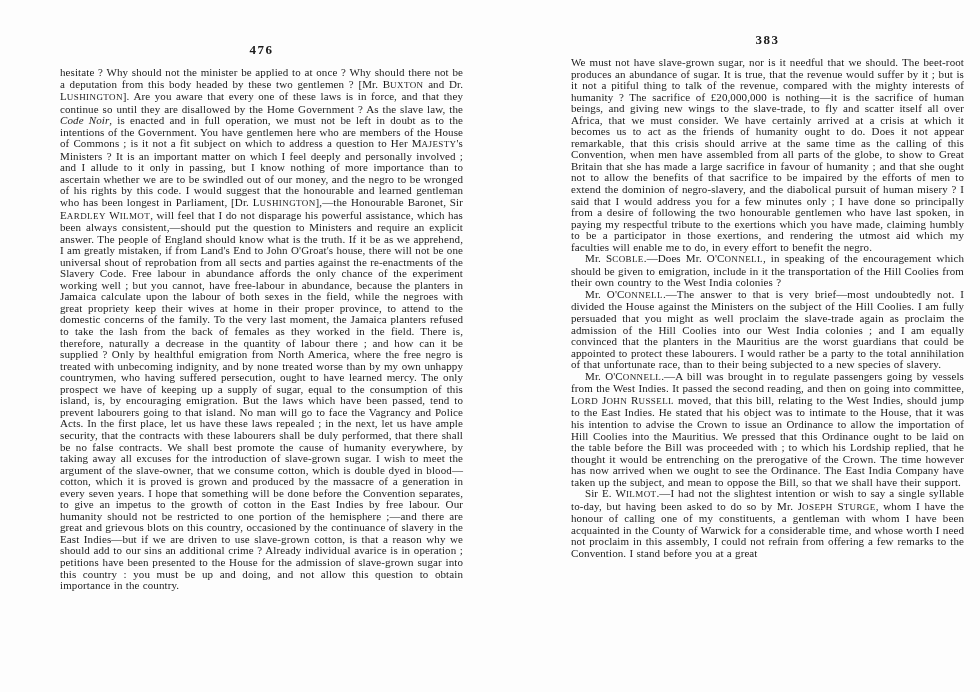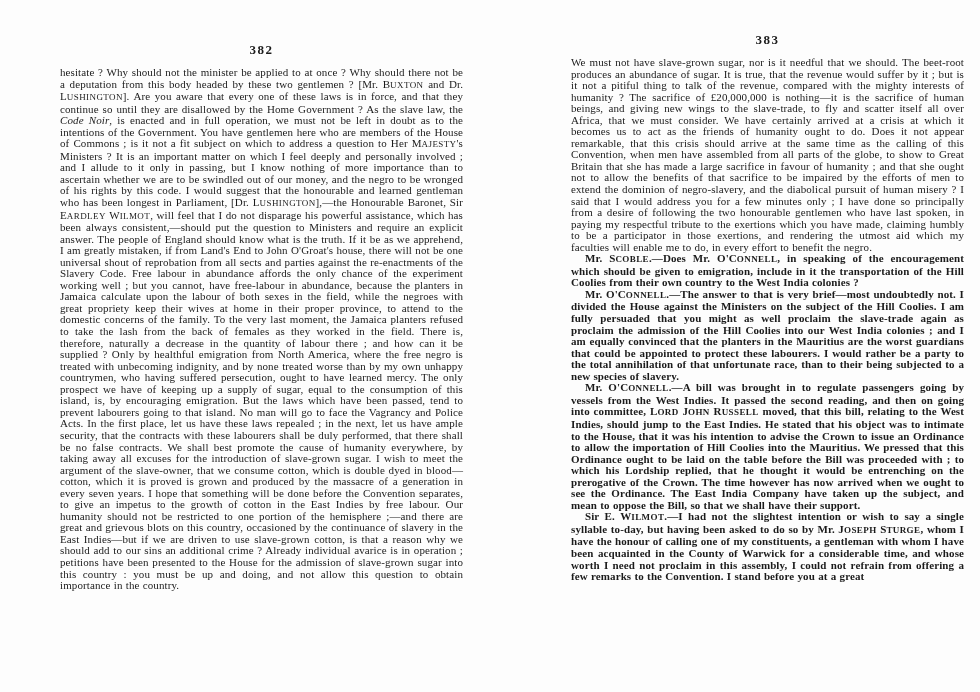--- a/index.html
+++ b/index.html
@@ -43,34 +43,33 @@
   .para {
     margin: 0;
     text-align: justify;
     font-size: 11px;
     line-height: 11.55px;
     letter-spacing: 0.1px;
     word-spacing: 0.4px;
   }
   .para.indent {
     text-indent: 14px;
-    font-weight: bold;
   }
   .sc {
     font-size: 0.82em;
     letter-spacing: 0.4px;
   }
 </style>
 </head>
 <body>
 
 <div class="book-spread">
 
   <div class="page page-left">
-    <p class="page-number">382</p>
+    <p class="page-number">476</p>
     <div class="page-text">
         <p class="para">hesitate ?  Why should not the minister be applied to at once ?  Why should there not be a deputation from this body headed by these two gentlemen ? [Mr. B<span class="sc">UXTON</span> and Dr. L<span class="sc">USHINGTON</span>].  Are you aware that every one of these laws is in force, and that they continue so until they are disallowed by the Home Government ?  As the slave law, the <i>Code Noir</i>, is enacted and in full operation, we must not be left in doubt as to the intentions of the Government.  You have gentlemen here who are members of the House of Commons ; is it not a fit subject on which to address a question to Her M<span class="sc">AJESTY</span>'s Ministers ?  It is an important matter on which I feel deeply and personally involved ; and I allude to it only in passing, but I know nothing of more importance than to ascertain whether we are to be swindled out of our money, and the negro to be wronged of his rights by this code.  I would suggest that the honourable and learned gentleman who has been longest in Parliament, [Dr. L<span class="sc">USHINGTON</span>],—the Honourable Baronet, Sir E<span class="sc">ARDLEY</span> W<span class="sc">ILMOT</span>, will feel that I do not disparage his powerful assistance, which has been always consistent,—should put the question to Ministers and require an explicit answer.  The people of England should know what is the truth. If it be as we apprehend, I am greatly mistaken, if from Land's End to John O'Groat's house, there will not be one universal shout of reprobation from all sects and parties against the re-enactments of the Slavery Code.  Free labour in abundance affords the only chance of the experiment working well ; but you cannot, have free-labour in abundance, because the planters in Jamaica calculate upon the labour of both sexes in the field, while the negroes with great propriety keep their wives at home in their proper province, to attend to the domestic concerns of the family.  To the very last moment, the Jamaica planters refused to take the lash from the back of females as they worked in the field.  There is, therefore, naturally a decrease in the quantity of labour there ; and how can it be supplied ?  Only by healthful emigration from North America, where the free negro is treated with unbecoming indignity, and by none treated worse than by my own unhappy countrymen, who having suffered persecution, ought to have learned mercy.  The only prospect we have of keeping up a supply of sugar, equal to the consumption of this island, is, by encouraging emigration.  But the laws which have been passed, tend to prevent labourers going to that island.  No man will go to face the Vagrancy and Police Acts.  In the first place, let us have these laws repealed ; in the next, let us have ample security, that the contracts with these labourers shall be duly performed, that there shall be no false contracts.  We shall best promote the cause of humanity everywhere, by taking away all excuses for the introduction of slave-grown sugar.  I wish to meet the argument of the slave-owner, that we consume cotton, which is double dyed in blood—cotton, which it is proved is grown and produced by the massacre of a generation in every seven years.  I hope that something will be done before the Convention separates, to give an impetus to the growth of cotton in the East Indies by free labour.  Our humanity should not be restricted to one portion of the hemisphere ;—and there are great and grievous blots on this country, occasioned by the continuance of slavery in the East Indies—but if we are driven to use slave-grown cotton, is that a reason why we should add to our sins an additional crime ?  Already individual avarice is in operation ; petitions have been presented to the House for the admission of slave-grown sugar into this country : you must be up and doing, and not allow this question to obtain importance in the country.</p>
       </div>
   </div>
 
   <div class="page page-right">
     <p class="page-number">383</p>
     <div class="page-text">
         <p class="para">We must not have slave-grown sugar, nor is it needful that we should.  The beet-root produces an abundance of sugar.  It is true, that the revenue would suffer by it ; but is it not a pitiful thing to talk of the revenue, compared with the mighty interests of humanity ?  The sacrifice of £20,000,000 is nothing—it is the sacrifice of human beings, and giving new wings to the slave-trade, to fly and scatter itself all over Africa, that we must consider. We have certainly arrived at a crisis at which it becomes us to act as the friends of humanity ought to do.  Does it not appear remarkable, that this crisis should arrive at the same time as the calling of this Convention, when men have assembled from all parts of the globe, to show to Great Britain that she has made a large sacrifice in favour of humanity ; and that she ought not to allow the benefits of that sacrifice to be impaired by the efforts of men to extend the dominion of negro-slavery, and the diabolical pursuit of human misery ?  I said that I would address you for a few minutes only ; I have done so principally from a desire of following the two honourable gentlemen who have last spoken, in paying my respectful tribute to the exertions which you have made, claiming humbly to be a participator in those exertions, and rendering the utmost aid which my faculties will enable me to do, in every effort to benefit the negro.</p>
         <p class="para indent">Mr. S<span class="sc">COBLE</span>.—Does Mr. O'C<span class="sc">ONNELL</span>, in speaking of the encouragement which should be given to emigration, include in it the transportation of the Hill Coolies from their own country to the West India colonies ?</p>

